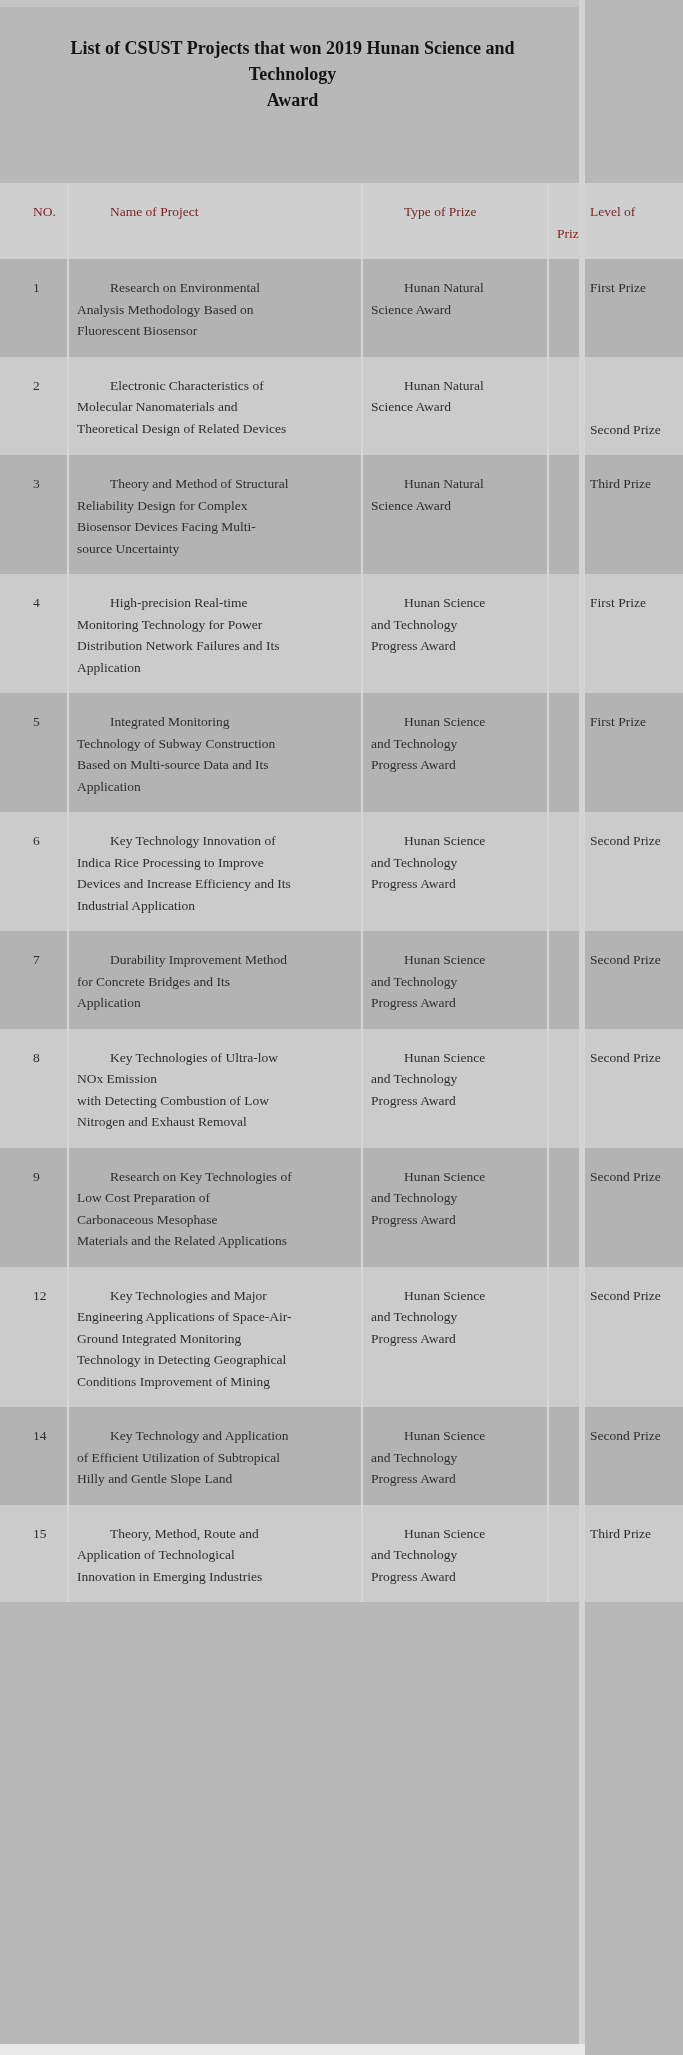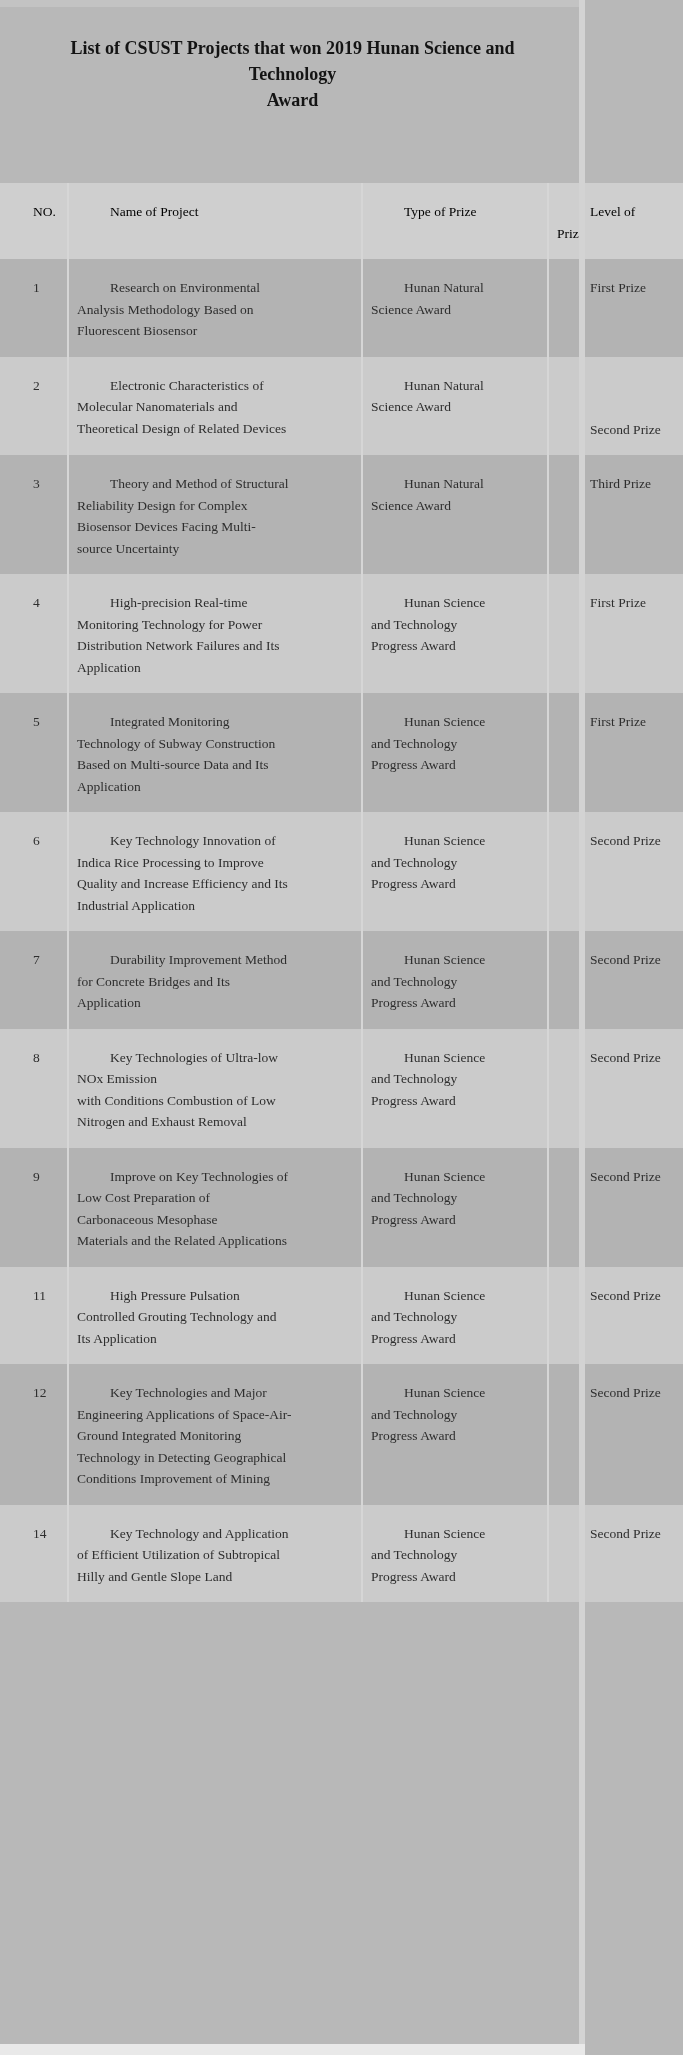--- a/index.html
+++ b/index.html
@@ -51,21 +51,21 @@
     line-height: 21.5px;
     padding: 18px 8px 15px 8px;
     text-indent: 33px;
     white-space: pre-line;
     overflow: hidden;
   }
   th:first-child, td:first-child { padding-left: 0; }
   th + th, td + td { border-left: 2px solid #d6d6d6; font-family: Liberation Serif, serif; }
   thead th {
     background: #cfcfcf;
-    color: #000000;
+    color: #7f1d1d;
   }
   tbody tr:nth-child(odd) td  { background: #b3b3b3; }
   tbody tr:nth-child(even) td { background: #cbcbcb; }
   td.level-offset { padding-top: 62px; }
   .right-strip {
     position: absolute;
     top: 0; right: 0;
     width: 6px; height: 100%;
     background: #d3d3d3;
     z-index: 5;
@@ -158,21 +158,21 @@
     <td>Hunan Science
 and Technology
 Progress Award</td>
     <td>First Prize</td>
   </tr>
 
   <tr>
     <td>6</td>
     <td>Key Technology Innovation of
 Indica Rice Processing to Improve
-Quality and Increase Efficiency and Its
+Devices and Increase Efficiency and Its
 Industrial Application</td>
     <td>Hunan Science
 and Technology
 Progress Award</td>
     <td>Second Prize</td>
   </tr>
 
   <tr>
     <td>7</td>
     <td>Durability Improvement Method
@@ -181,51 +181,41 @@
     <td>Hunan Science
 and Technology
 Progress Award</td>
     <td>Second Prize</td>
   </tr>
 
   <tr>
     <td>8</td>
     <td>Key Technologies of Ultra-low
 NOx Emission
-with Conditions Combustion of Low
+with Detecting Combustion of Low
 Nitrogen and Exhaust Removal</td>
     <td>Hunan Science
 and Technology
 Progress Award</td>
     <td>Second Prize</td>
   </tr>
 
   <tr>
     <td>9</td>
-    <td>Improve on Key Technologies of
+    <td>Research on Key Technologies of
 Low Cost Preparation of
 Carbonaceous Mesophase
 Materials and the Related Applications</td>
     <td>Hunan Science
 and Technology
 Progress Award</td>
     <td>Second Prize</td>
   </tr>
 
 
-  <tr>
-    <td>11</td>
-    <td>High Pressure Pulsation
-Controlled Grouting Technology and
-Its Application</td>
-    <td>Hunan Science
-and Technology
-Progress Award</td>
-    <td>Second Prize</td>
-  </tr>
 
   <tr>
     <td>12</td>
     <td>Key Technologies and Major
 Engineering Applications of Space-Air-
 Ground Integrated Monitoring
 Technology in Detecting Geographical
 Conditions Improvement of Mining</td>
     <td>Hunan Science
 and Technology
@@ -238,19 +228,29 @@
     <td>14</td>
     <td>Key Technology and Application
 of Efficient Utilization of Subtropical
 Hilly and Gentle Slope Land</td>
     <td>Hunan Science
 and Technology
 Progress Award</td>
     <td>Second Prize</td>
   </tr>
 
+  <tr>
+    <td>15</td>
+    <td>Theory, Method, Route and
+Application of Technological
+Innovation in Emerging Industries</td>
+    <td>Hunan Science
+and Technology
+Progress Award</td>
+    <td>Third Prize</td>
+  </tr>
 
 </tbody>
   </table>
 
   <div class="right-strip"></div>
   <div class="bottom-strip"></div>
 </div>
 
 </body></html>

